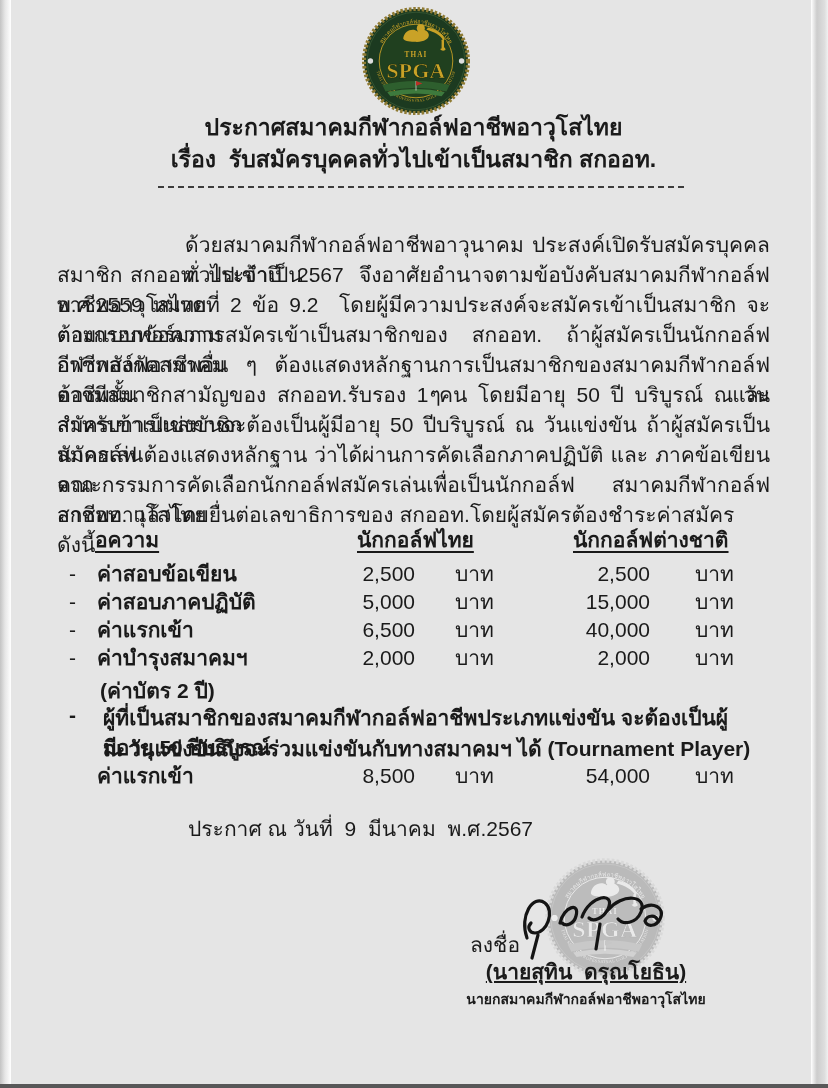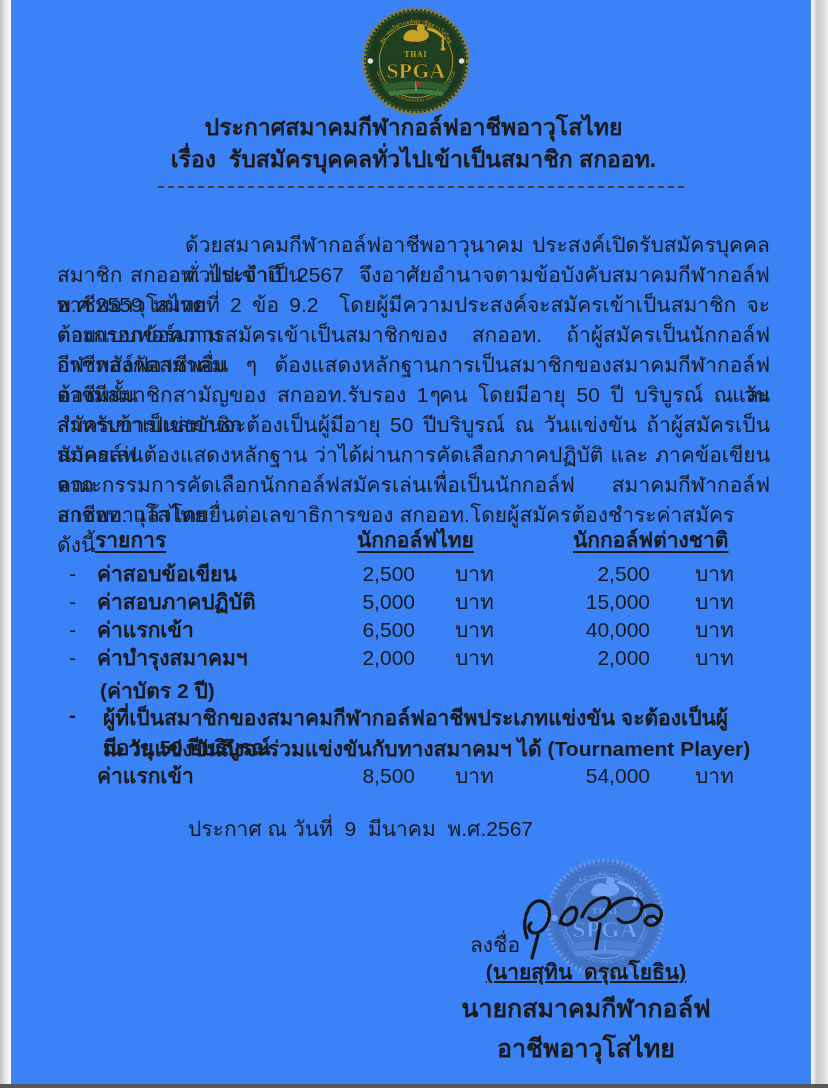--- a/index.html
+++ b/index.html
@@ -1,17 +1,17 @@
 <!DOCTYPE html>
 <html lang="th"><head>
 <meta charset="utf-8">
 <style>
   html,body{margin:0;padding:0;background:#fff;}
   .page{
-    position:relative;width:828px;height:1088px;margin:0 auto;background:#3b82f6;
+    position:relative;width:828px;height:1088px;margin:0 auto;background:#e5e5e5;
     font-family:"Liberation Sans","DejaVu Sans",sans-serif;color:#1a1a1a;overflow:hidden;
   }
   .scan-edge-left{position:absolute;left:0;top:0;width:11px;height:1088px;
     background:linear-gradient(to right,#c3c3c3 0,#e6e6e6 45%,#ffffff 100%);}
   .scan-edge-right{position:absolute;right:0;top:0;width:17px;height:1088px;
     background:linear-gradient(to right,#ffffff 0,#cccccc 35%,#dedede 80%,#f1f1f1 100%);}
   .bottom-bar{position:absolute;left:0;bottom:0;width:828px;height:4px;background:#585858;}
 
   .seal{position:absolute;left:360px;top:5px;width:112px;height:112px;}
   .seal-watermark{position:absolute;left:543px;top:856px;width:124px;height:124px;
@@ -42,21 +42,21 @@
   .note-line{position:absolute;font-size:21px;line-height:30px;font-weight:bold;white-space:pre-wrap;}
   .dash-abs{position:absolute;left:69px;font-size:21px;font-weight:bold;}
 
   .date-line{position:absolute;left:188px;top:812px;font-size:21px;white-space:pre-wrap;}
 
   .sig-label{position:absolute;left:462px;top:928px;font-size:21px;margin-left:8px;}
   .sig-strokes{position:absolute;left:505px;top:882px;width:182px;height:86px;}
   .sig-name{position:absolute;left:470px;top:955px;width:232px;text-align:center;
     font-size:21px;font-weight:bold;white-space:pre-wrap;text-decoration:underline;}
   .sig-title{position:absolute;left:448px;top:988px;width:276px;text-align:center;
-    font-size:25px;font-weight:bold;}
+    font-size:14px;font-weight:bold;}
   .defs-hidden{position:absolute;width:0;height:0;overflow:hidden;}
 </style>
 </head>
 <body>
 
 <svg class="defs-hidden" xmlns="http://www.w3.org/2000/svg" aria-hidden="true">
   <symbol id="spga-seal" viewBox="0 0 140 140">
     <circle cx="70" cy="70" r="65" fill="#1c3a20" stroke="#8f7b33" stroke-width="5" stroke-dasharray="3.1 2.3"></circle>
     <circle cx="70" cy="70" r="61" fill="#1c3a20" stroke="#3a5a36" stroke-width="1"></circle>
     <circle cx="70" cy="70" r="46" fill="#20401f" stroke="#c9a227" stroke-width="1.1"></circle>
@@ -106,21 +106,21 @@
   <div class="body-line just" style="top:260px">สมาชิก สกออท. ประจำปี  2567  จึงอาศัยอำนาจตามข้อบังคับสมาคมกีฬากอล์ฟอาชีพอาวุโสไทย</div>
   <div class="body-line just" style="top:290px">พ.ศ.2559 หมวดที่ 2 ข้อ 9.2  โดยผู้มีความประสงค์จะสมัครเข้าเป็นสมาชิก จะต้องกรอกข้อความ</div>
   <div class="body-line just" style="top:320px">ตามแบบฟอร์มการสมัครเข้าเป็นสมาชิกของ สกออท. ถ้าผู้สมัครเป็นนักกอล์ฟอาชีพสังกัดสมาคม</div>
   <div class="body-line just" style="top:350px">กีฬากอล์ฟอาชีพอื่น ๆ ต้องแสดงหลักฐานการเป็นสมาชิกของสมาคมกีฬากอล์ฟอาชีพนั้น ๆ และ</div>
   <div class="body-line just" style="top:380px">ต้องมีสมาชิกสามัญของ สกออท.รับรอง 1 คน โดยมีอายุ 50 ปี บริบูรณ์ ณ วันสมัครเข้าเป็นสมาชิก</div>
   <div class="body-line just" style="top:410px">สำหรับการแข่งขันจะต้องเป็นผู้มีอายุ 50 ปีบริบูรณ์ ณ วันแข่งขัน ถ้าผู้สมัครเป็นนักกอล์ฟ</div>
   <div class="body-line just" style="top:440px">สมัครเล่นต้องแสดงหลักฐาน ว่าได้ผ่านการคัดเลือกภาคปฏิบัติ และ ภาคข้อเขียนจาก</div>
   <div class="body-line just" style="top:470px">คณะกรรมการคัดเลือกนักกอล์ฟสมัครเล่นเพื่อเป็นนักกอล์ฟ สมาคมกีฬากอล์ฟอาชีพอาวุโสไทย</div>
   <div class="body-line" style="top:500px">สกออท. แล้วโดยยื่นต่อเลขาธิการของ สกออท.โดยผู้สมัครต้องชำระค่าสมัครดังนี้</div>
 
-  <div class="fee-head" style="left:95px">รายการ</div>
+  <div class="fee-head" style="left:95px">อความ</div>
   <div class="fee-head" style="left:357px">นักกอล์ฟไทย</div>
   <div class="fee-head" style="left:573px">นักกอล์ฟต่างชาติ</div>
 
   <div class="fee-grid" style="top:560px">
     <div class="bullet">-</div>
     <div class="item">ค่าสอบข้อเขียน</div>
     <div class="num">2,500</div>
     <div class="unit1">บาท</div>
     <div class="num">2,500</div>
     <div class="unit2">บาท</div>

